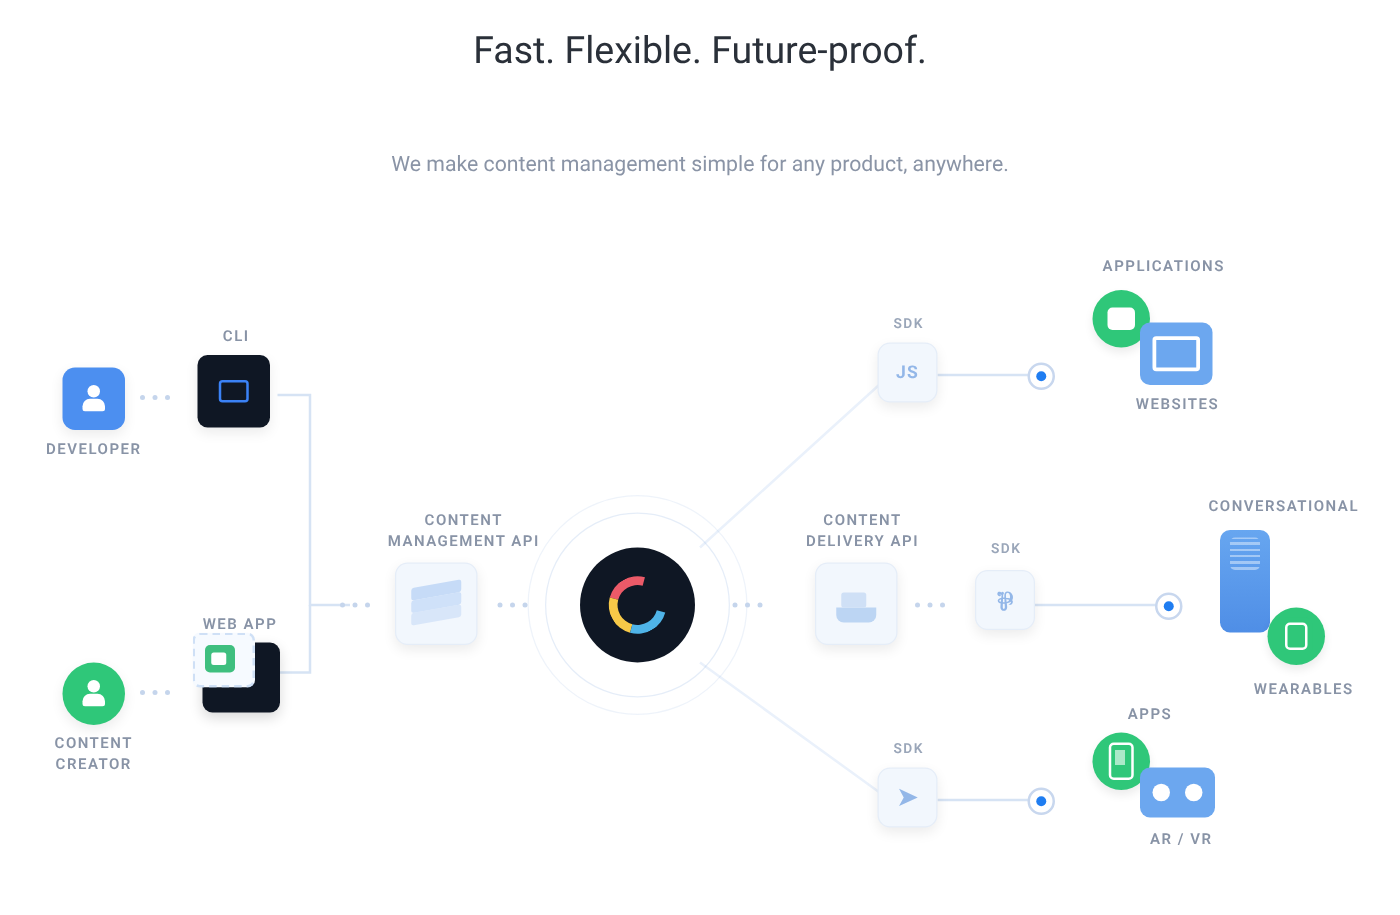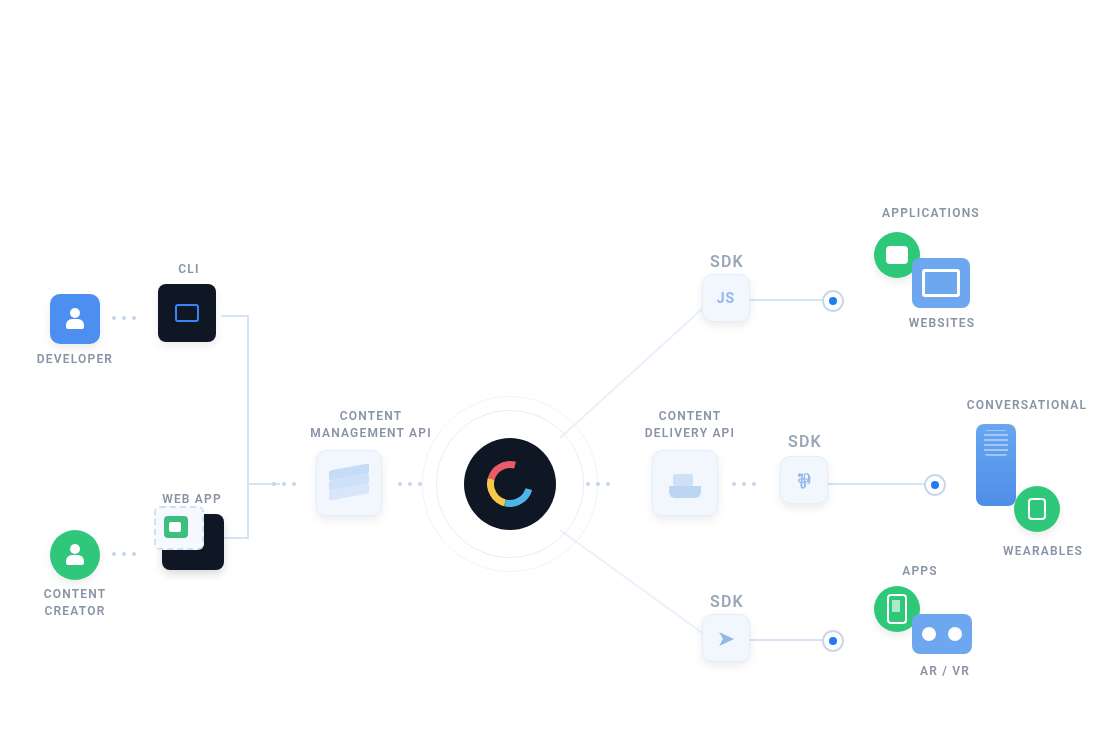--- a/index.html
+++ b/index.html
@@ -190,21 +190,21 @@
   .g-phone {
     width:16px;height:26px;border:2px solid #fff;border-radius:4px;position:relative;
   }
   .g-phone::after{content:"";position:absolute;left:3px;top:4px;width:8px;height:12px;background:rgba(255,255,255,.6);}
   .g-watch {
     width:26px;height:30px;background:#2fc779;border-radius:6px;position:relative;
   }
   .g-watch::before{content:"";position:absolute;inset:4px;border:2px solid #fff;border-radius:4px;}
 
   .sdk-label {
-    font-size: 16px; letter-spacing: 1.2px; color:#9aa6b9; text-align:center; font-weight:600;
+    font-size: 11px; letter-spacing: 1.2px; color:#9aa6b9; text-align:center; font-weight:600;
   }
 
   .webapp-frame {
     position: absolute;
     width: 62px; height: 56px;
     border-radius: 8px;
     background: #0f1724;
     box-shadow: 0 4px 10px rgba(0,0,0,.15);
   }
   .webapp-frame::before {
@@ -254,22 +254,23 @@
   .c-logo .arc.red   { border-top-color:#eb5a68; transform: rotate(-30deg); }
   .c-logo .arc.yellow{ border-left-color:#f7c948; transform: rotate(-30deg); }
   .c-logo .arc.blue  { border-bottom-color:#4fb4e8; transform: rotate(-30deg); }
 </style>
 </head>
 <body>
 
 <div class="stage">
 
   <div class="headline">
-    <br>
-  </div>
+    <span>Fast. Flexible. Future-proof.</span><br>
+  </div>
+  <div class="subhead">We make content management simple for any product, anywhere.</div>
 
   <svg class="lines">
     <path d="M222 316 H248 V484 H280" fill="none" stroke="#d6e3f4" stroke-width="2"></path>
     <path d="M222 538 H248 V484" fill="none" stroke="#d6e3f4" stroke-width="2"></path>
 
     <path d="M560 438 L712 300" fill="none" stroke="#eaf1fb" stroke-width="2"></path>
 
     <path d="M560 530 L712 640" fill="none" stroke="#eaf1fb" stroke-width="2"></path>
 
     <path d="M750 300 H828" fill="none" stroke="#d6e3f4" stroke-width="2"></path>

